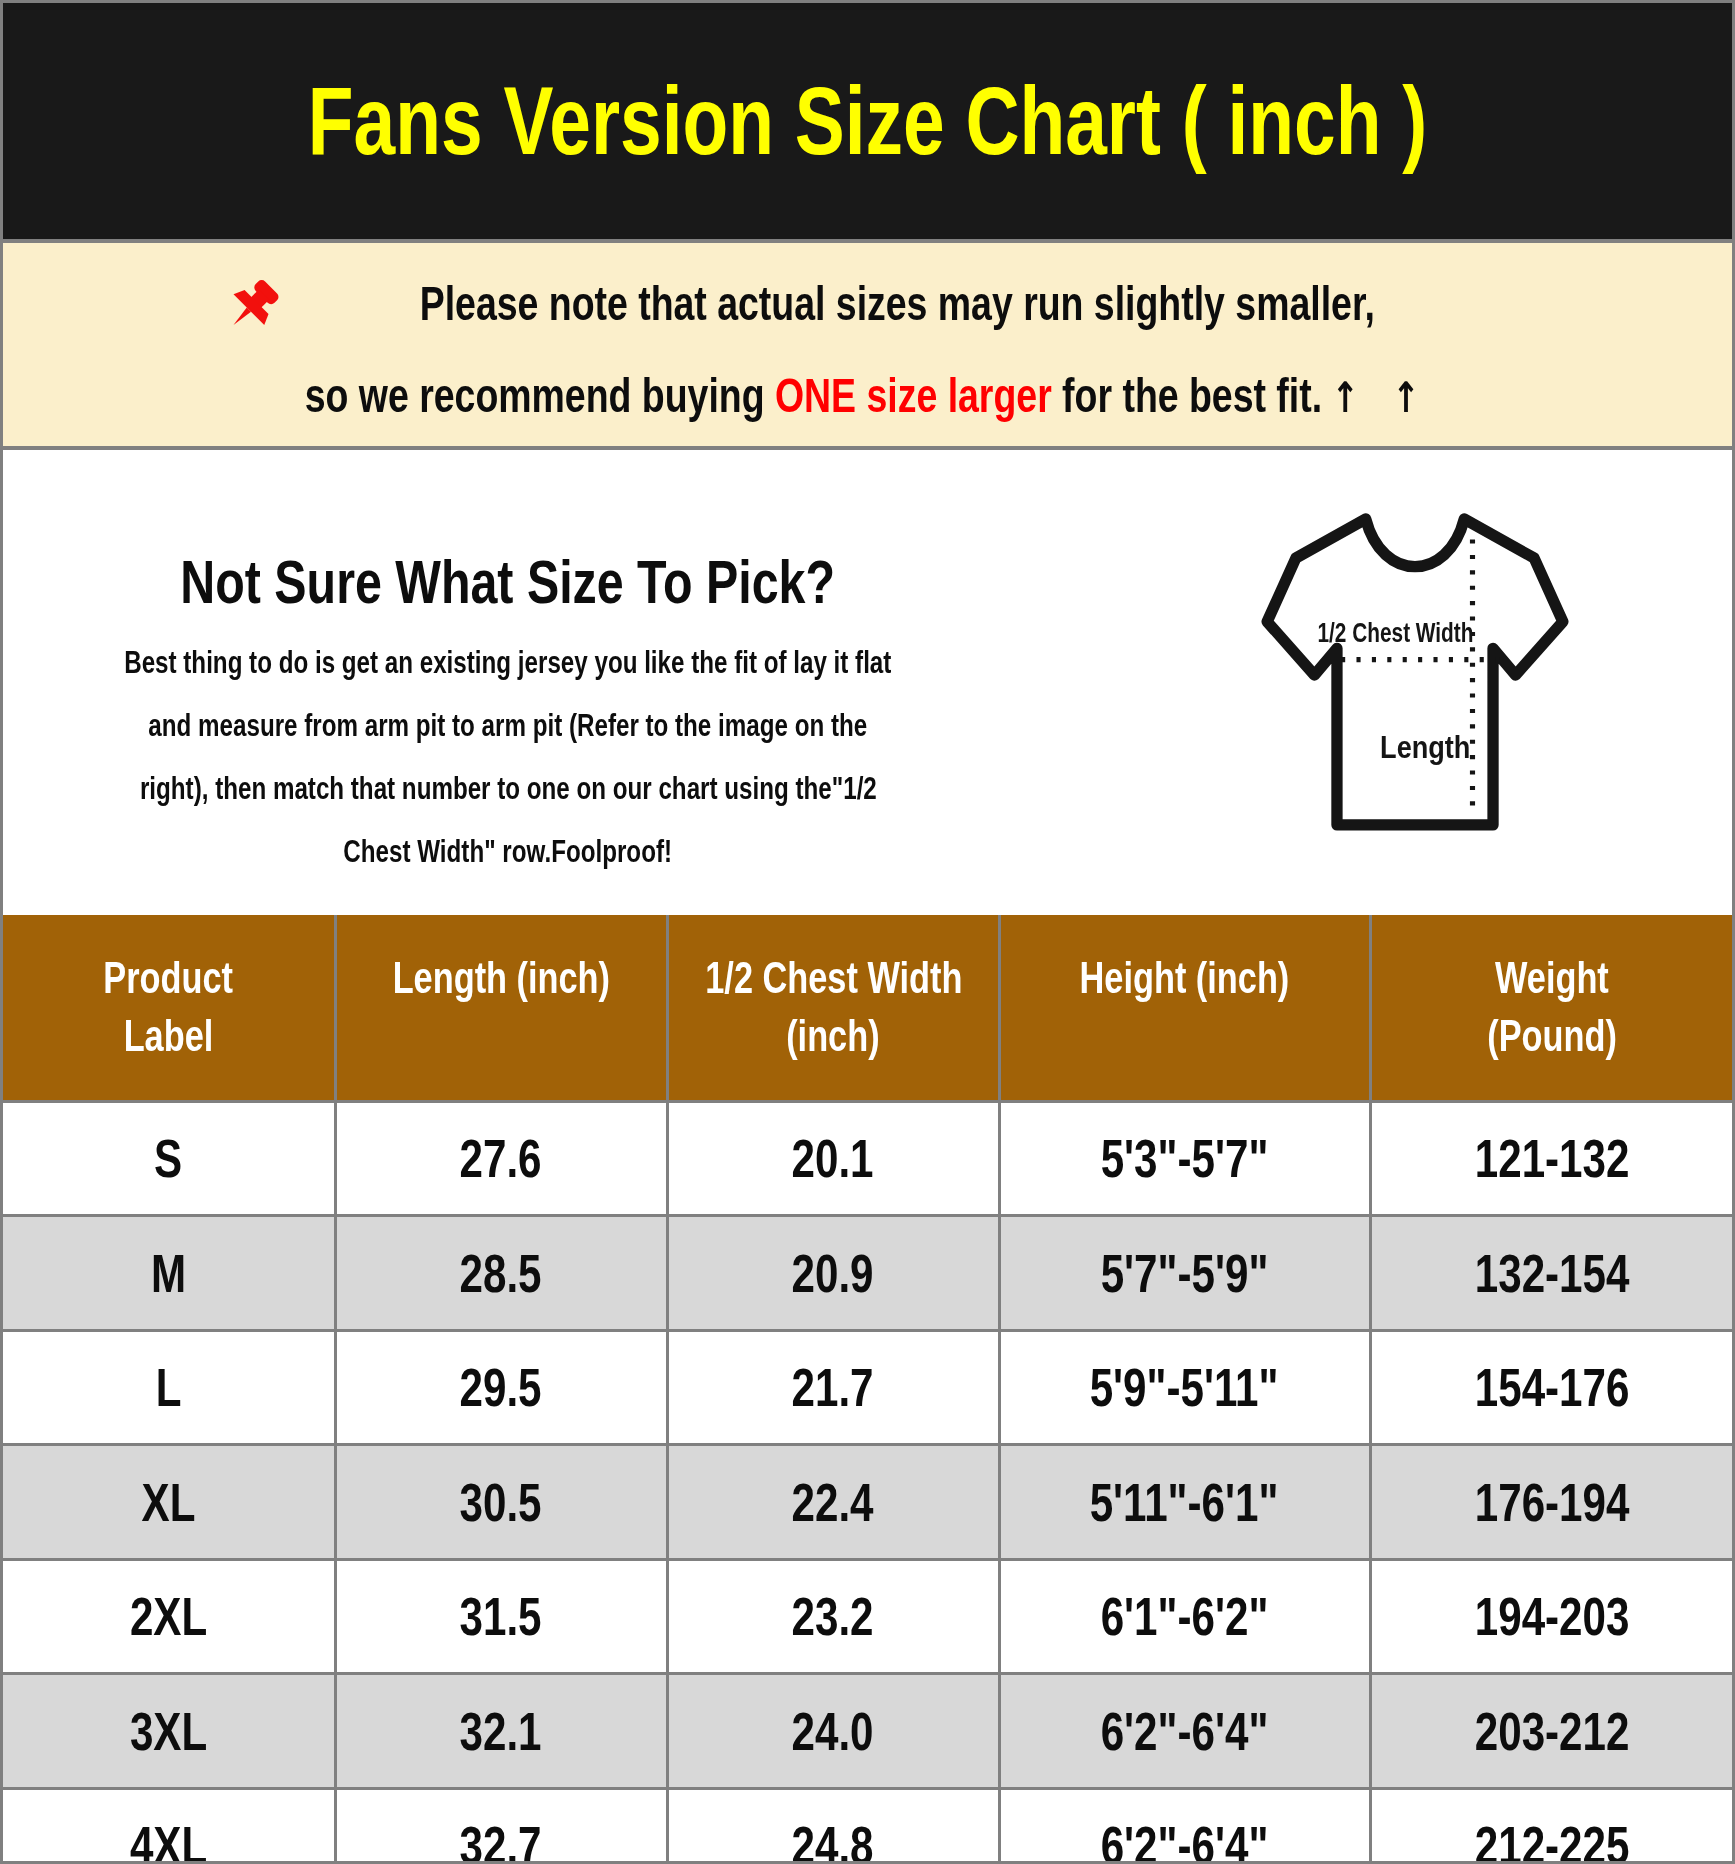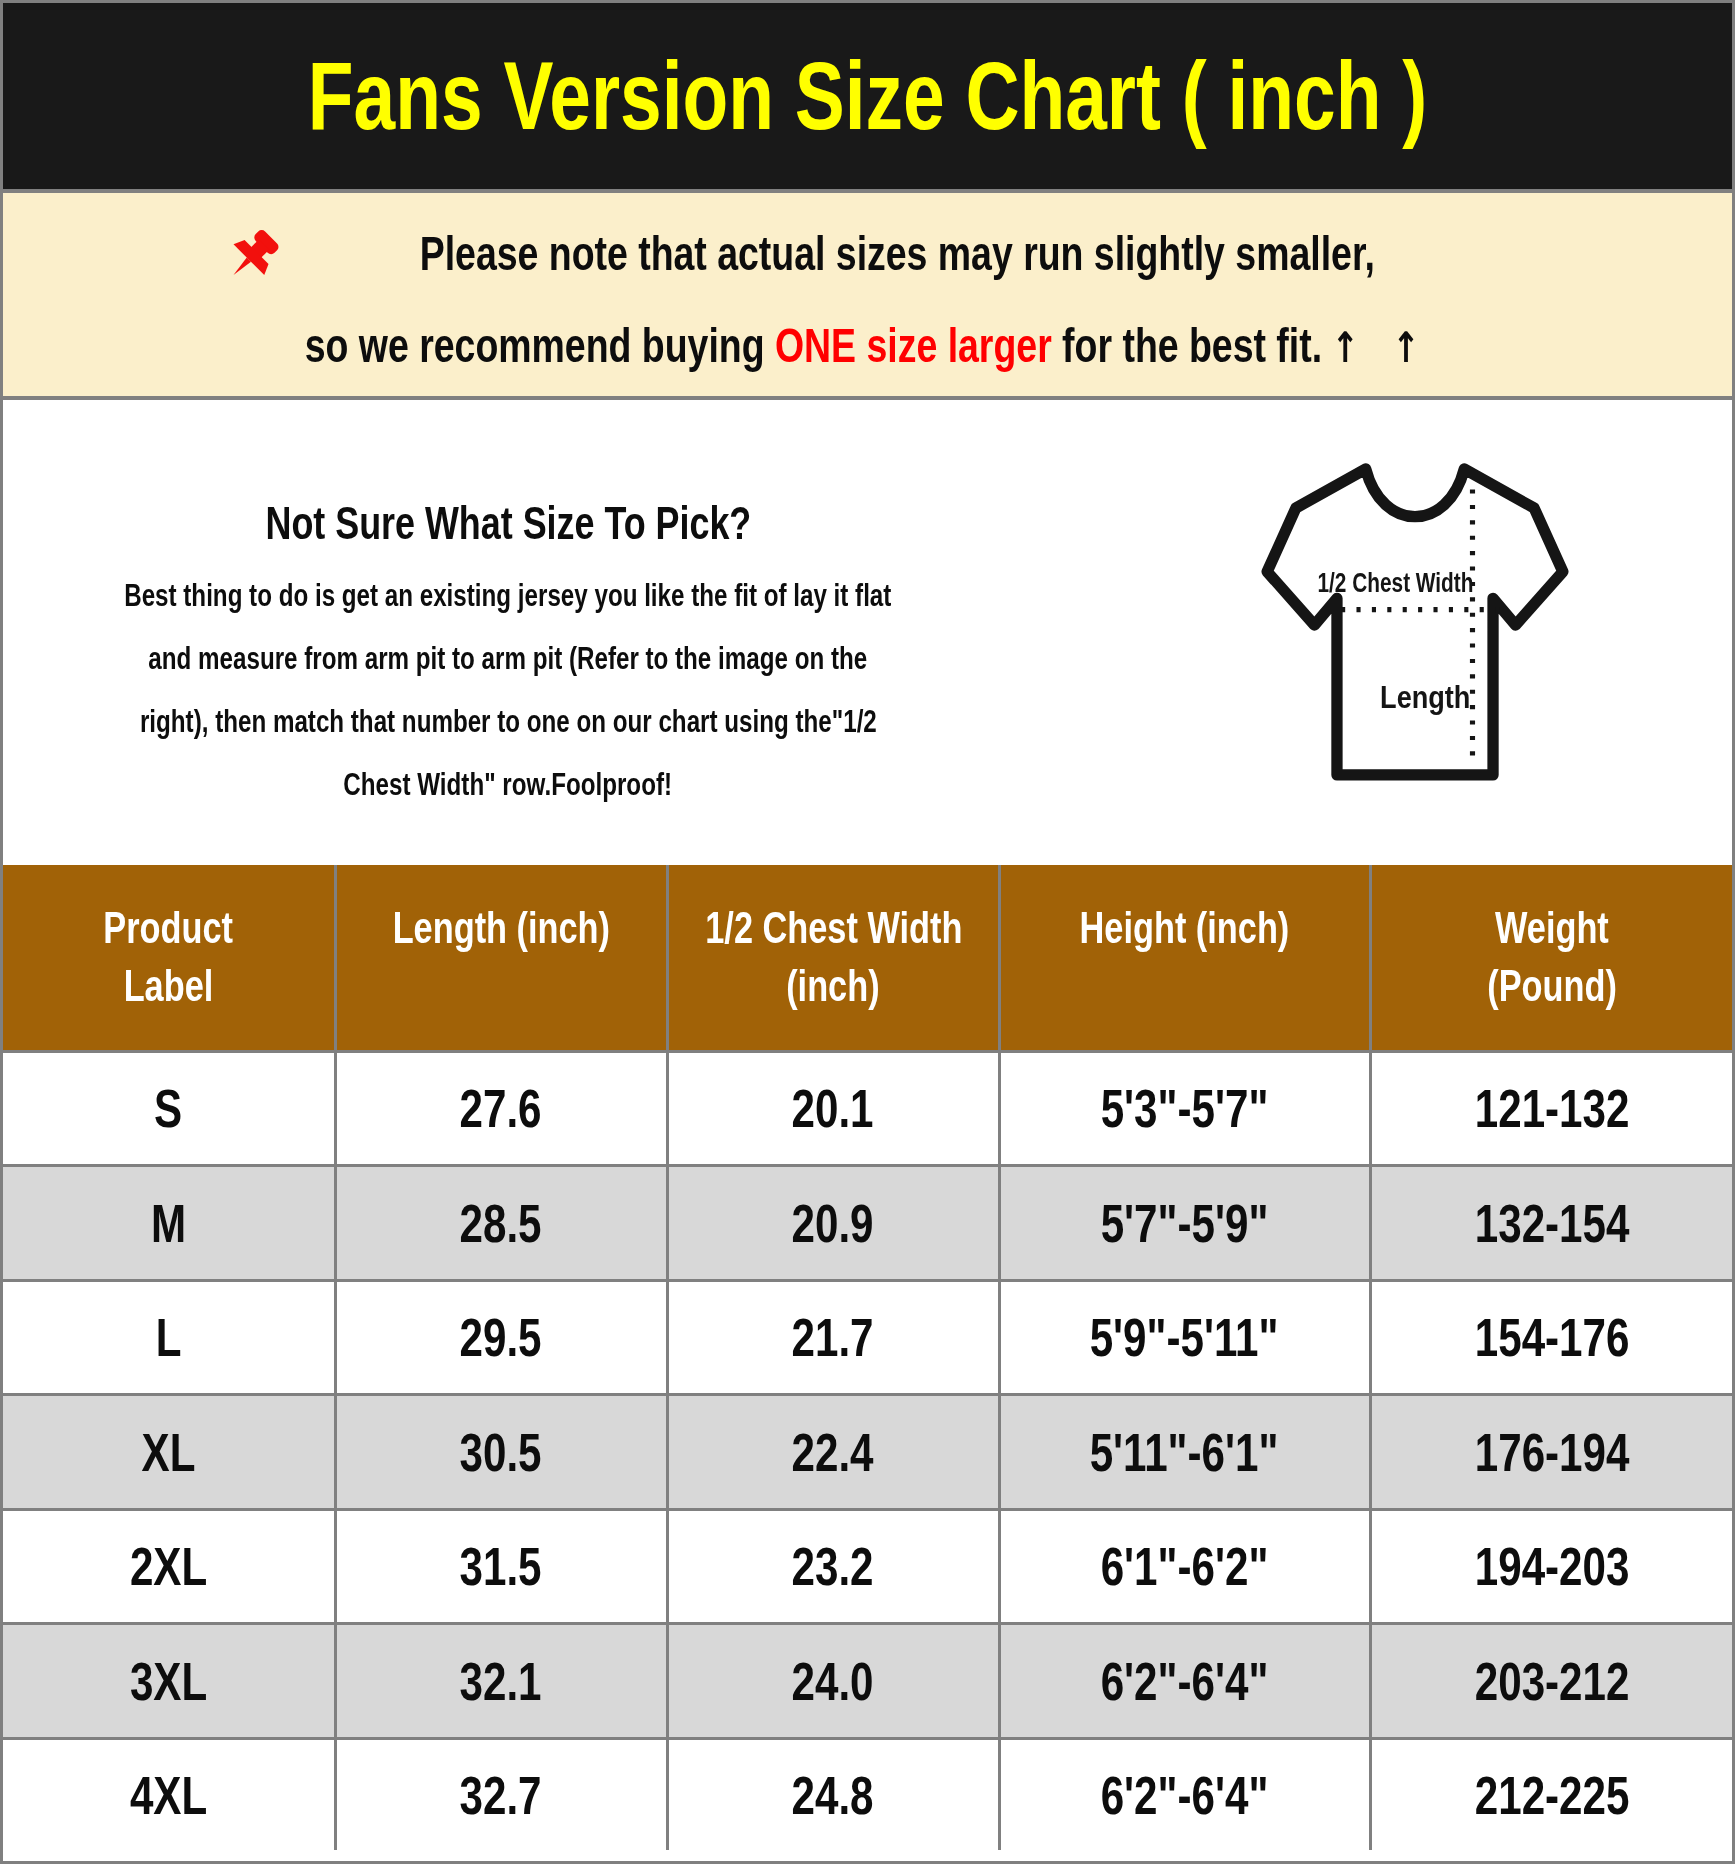--- a/index.html
+++ b/index.html
@@ -12,21 +12,21 @@
     font-family:"Liberation Sans", sans-serif;
     font-weight:bold;
     color:#111111;
     overflow:hidden;
   }
   
   .cx { display:inline-block; transform:scaleX(0.78); white-space:nowrap; }
 
   
   .title-bar {
-    height:190px;
+    height:240px;
     background:#191919;
     border-bottom:4px solid #808080;
     display:flex; align-items:center; justify-content:center;
   }
   .title-bar h1 {
     font-size:96px;
     color:#ffff00;
     letter-spacing:0px;
     font-weight:bold;
   }
@@ -43,21 +43,21 @@
   .note .red { color:#ff0000; }
   .pushpin { vertical-align:-16px; margin-right:2px; }
   .arrows {
     font-family:"DejaVu Sans", sans-serif;
     font-size:42px; letter-spacing:14px; margin-left:12px;
   }
 
   
   .guide { position:relative; height:465px; background:#ffffff; }
   .guide-text { width:1010px; text-align:center; }
-  .guide-heading { padding-top:96px; font-size:46px; color:#0d0d0d; }
+  .guide-heading { padding-top:96px; font-size:62px; color:#0d0d0d; }
   .guide-body { margin-top:14px; font-size:31px; color:#0d0d0d; }
   .guide-body .bline { line-height:63px; }
   .shirt { position:absolute; left:1258px; top:52px; width:308px; height:344px; }
 
   
   table { width:100%; height:985px; border-collapse:collapse; table-layout:fixed; }
   th, td { border:3px solid #808080; text-align:center; vertical-align:middle; }
   th:first-child, td:first-child { border-left:none; }
   th:last-child, td:last-child { border-right:none; }
   tbody tr:last-child td { border-bottom:none; }

